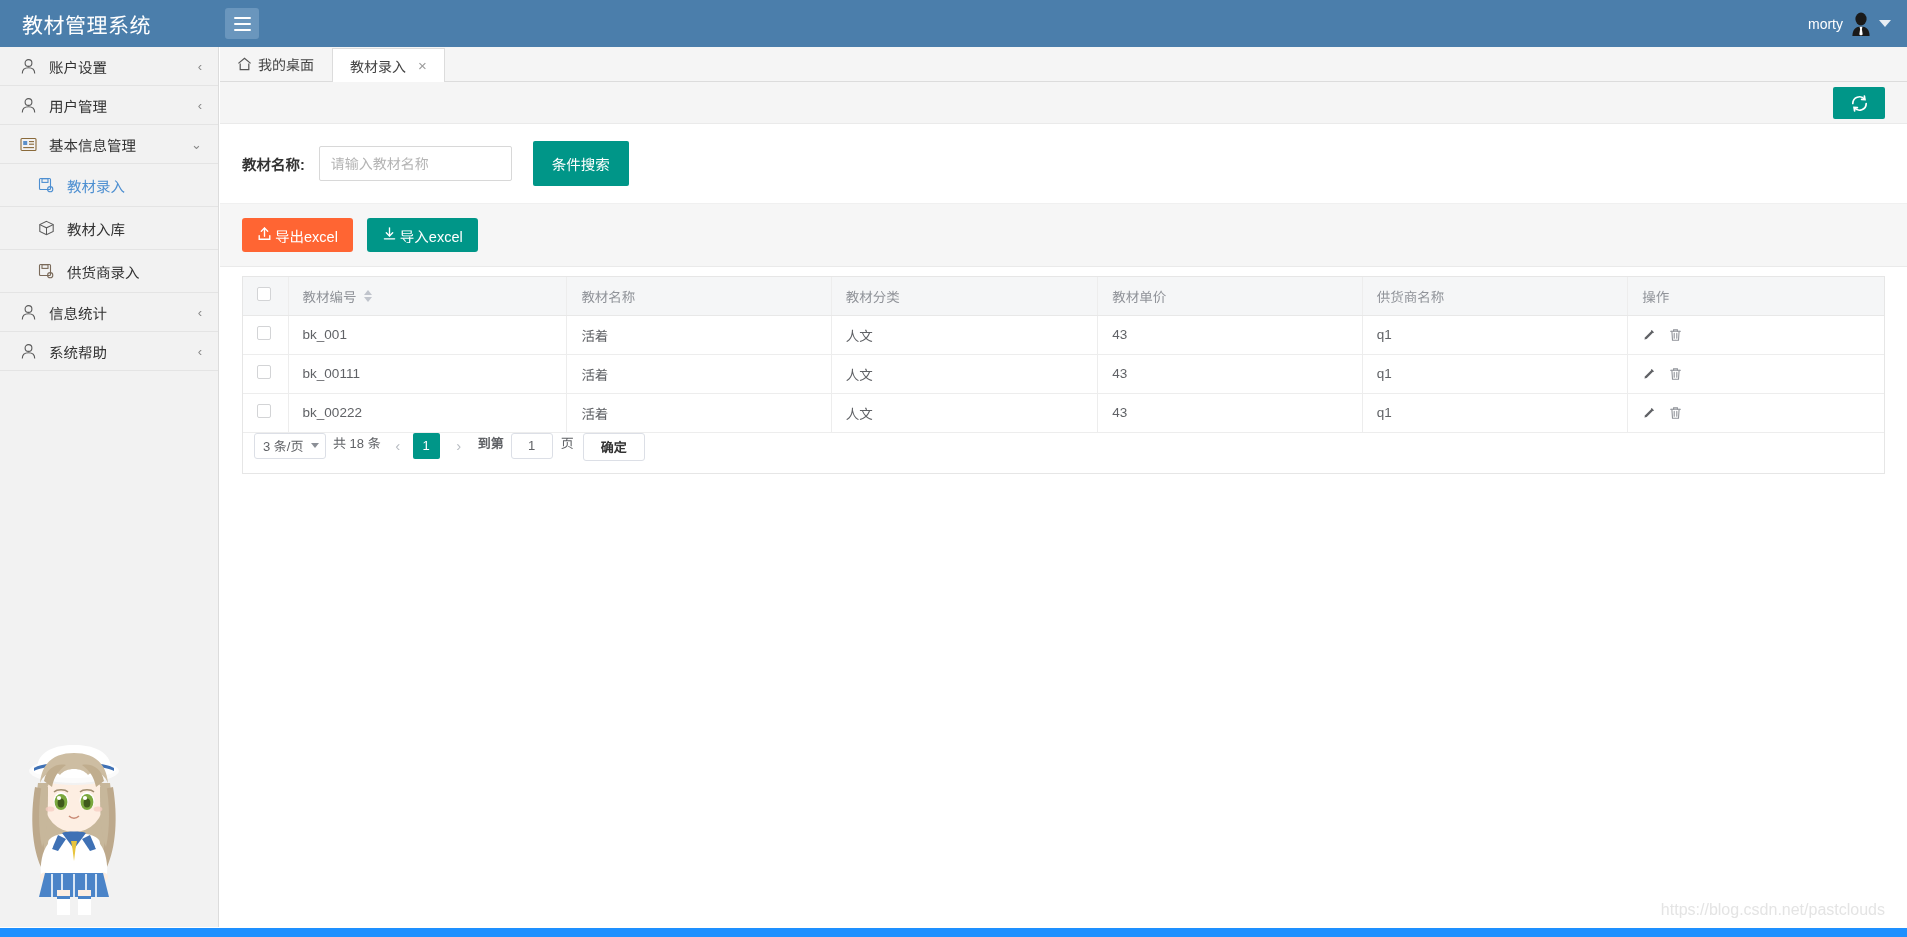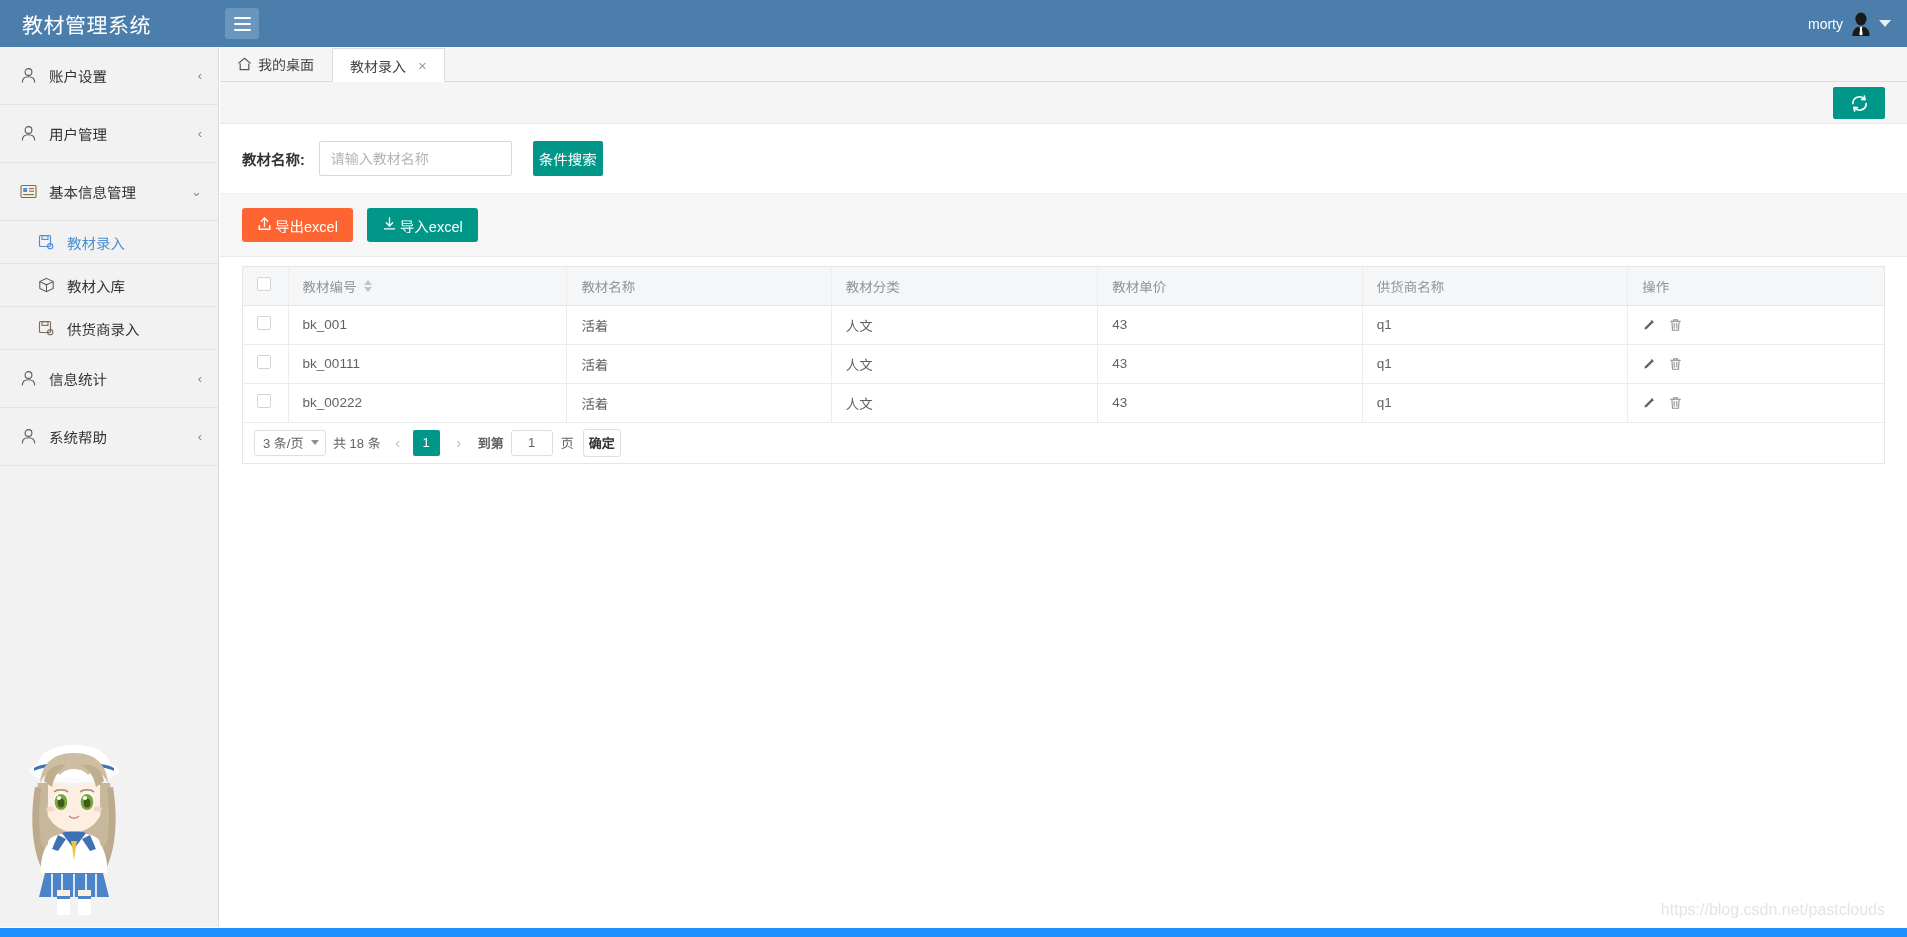--- a/index.html
+++ b/index.html
@@ -77,21 +77,21 @@
   
   .sidebar {
     position: absolute; top: 47px; left: 0;
     width: 219px; height: 880px;
     background: #f2f2f2;
     border-right: 1px solid #dcdcdc;
     overflow: hidden;
   }
   .nav-item {
     position: relative;
-    height: 58px;
+    height: 39px;
     display: flex; align-items: center;
     padding: 0 16px 0 18px;
     border-bottom: 1px solid #e4e4e4;
     font-size: 14.5px;
     color: #333333;
     cursor: pointer;
     background: #f2f2f2;
   }
   .nav-item .nav-icon {
     width: 20px; height: 20px;
@@ -208,22 +208,22 @@
     padding: 0 11px;
     font-size: 14px;
     color: #444444;
     outline: none;
     background: #ffffff;
     font-family: "Liberation Sans", "DejaVu Sans", sans-serif;
   }
   .search-input::placeholder { color: #b4b4b4; }
   .btn-search {
     margin-left: 21px;
-    height: 35px;
-    padding: 0 6px;
+    height: 45px;
+    padding: 0 19px;
     background: #009688;
     color: #ffffff;
     border: none;
     border-radius: 2px;
     font-size: 14.5px;
     cursor: pointer;
     font-family: "Liberation Sans", "DejaVu Sans", sans-serif;
   }
 
   .action-bar {
@@ -320,21 +320,21 @@
   .row-ops { display: flex; align-items: center; gap: 13px; }
   .op-icon { cursor: pointer; display: flex; align-items: center; }
 
   
   .pager {
     margin: 0 22px;
     border: 1px solid #e6e6e6;
     border-top: none;
     background: #ffffff;
     height: 41px;
-    display: flex; align-items: center;
+    display: flex; align-items: flex-start;
     padding-left: 11px;
     gap: 0;
   }
   .page-size {
     height: 26px;
     min-width: 72px;
     border: 1px solid #dcdfe6;
     border-radius: 3px;
     display: flex; align-items: center;
     justify-content: space-between;
@@ -390,21 +390,21 @@
     color: #606266;
     outline: none;
     font-family: "Liberation Sans", "DejaVu Sans", sans-serif;
   }
   .pg-unit {
     font-size: 13px; color: #606266;
     margin: 0 9px 0 8px;
   }
   .pg-confirm {
     height: 28px;
-    padding: 0 5px;
+    padding: 0 17px;
     border: 1px solid #dcdfe6;
     border-radius: 3px;
     background: #ffffff;
     font-size: 13px;
     color: #333333;
     font-weight: bold;
     cursor: pointer;
     font-family: Liberation Serif, serif;
   }
 

